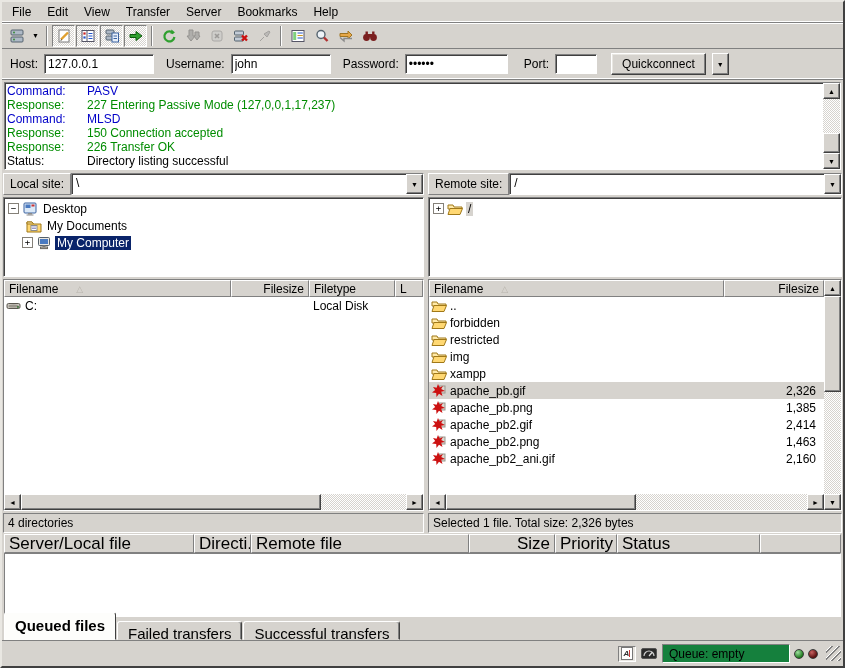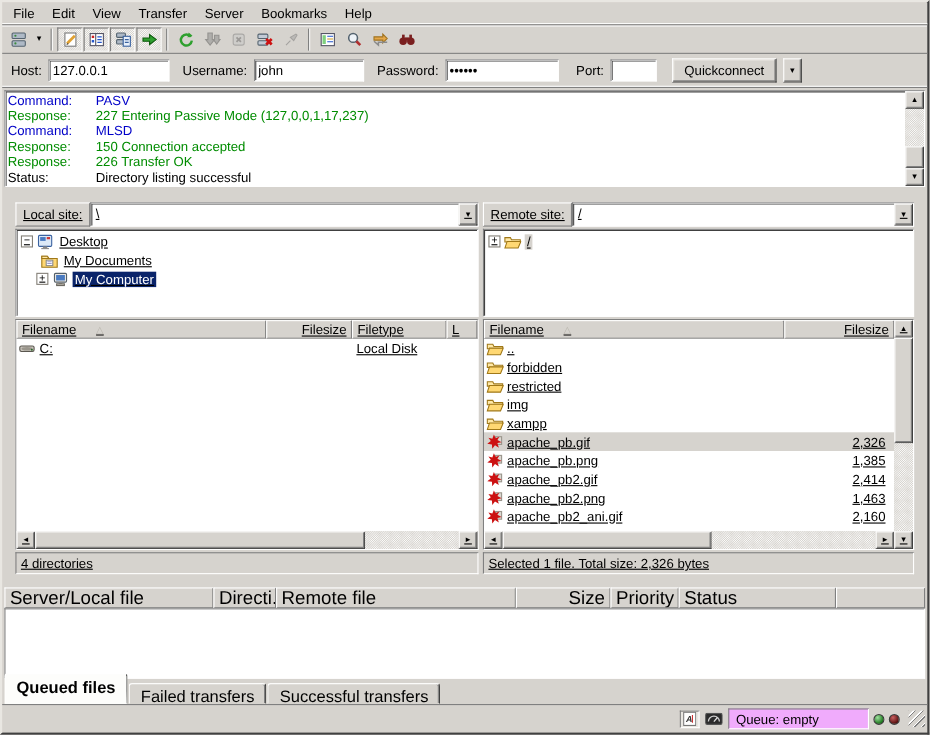--- a/index.html
+++ b/index.html
@@ -65,21 +65,21 @@
   .vsb{ width:17px; flex:0 0 auto; display:flex; flex-direction:column; background:#d6d3ce;}
   .hsb{ height:16px; flex:0 0 auto; display:flex; background:#d6d3ce;}
   .sb-btn{ width:17px; height:16px; flex:0 0 auto; background:#d6d3ce; display:flex; align-items:center; justify-content:center;
     font-size:7px; color:#000; border:1px solid; border-color:#ffffff #404040 #404040 #ffffff; box-shadow:inset -1px -1px 0 #808080;}
   .sb-thumb{ background:#d6d3ce; border:1px solid; border-color:#ffffff #404040 #404040 #ffffff; box-shadow:inset -1px -1px 0 #808080;}
   .sb-track{ flex:1;
     background-image:linear-gradient(45deg,#fff 25%,transparent 25%,transparent 75%,#fff 75%),linear-gradient(45deg,#fff 25%,transparent 25%,transparent 75%,#fff 75%);
     background-size:2px 2px; background-position:0 0,1px 1px; background-color:#d6d3ce;}
 
   
-  .panes{ flex:1; display:flex; margin:12px; min-height:0;text-decoration:underline;}
+  .panes{ flex:1; display:flex; margin:1px; min-height:0;}
   .pane{ display:flex; flex-direction:column; min-width:0;}
   .pane.local{ flex:0 0 421px;}
   .pane.remote{ flex:1;}
   .splitter{ flex:0 0 4px; }
 
   .site-row{ height:22px; display:flex; align-items:stretch; font-size:12px; flex:0 0 auto;}
   .site-label{ display:flex; align-items:center; padding:0 6px; background:#d6d3ce;
     border:1px solid; border-color:#ffffff #808080 #808080 #ffffff;}
   .combo{ flex:1; display:flex; background:#fff; border:1px solid; border-color:#808080 #ffffff #ffffff #808080; box-shadow:inset 1px 1px 0 #404040;}
   .combo-text{ flex:1; padding:2px 4px; font-size:12px; white-space:pre;}
@@ -119,21 +119,21 @@
   .queue-body{ height:64px; margin:0 2px; background:#fff; flex:0 0 auto;}
   .tabs-row{ height:24px; display:flex; align-items:flex-end; padding:0 2px; gap:1px; flex:0 0 auto;
     border-bottom:1px solid #808080;}
   .tab{ font-size:15px; padding:3px 10px 4px; background:#d6d3ce; border:1px solid; border-color:#ffffff #404040 transparent #ffffff;
     border-radius:3px 3px 0 0; color:#000; margin-bottom:0;}
   .tab.active{ background:#fdfdfb; font-weight:bold; position:relative; padding-top:4px; padding-bottom:5px;}
   .tab.inactive{ height:19px; box-shadow:inset -1px 0 0 #808080;}
 
   
   .statusbar{ height:25px; display:flex; align-items:center; justify-content:flex-end; gap:4px; padding:2px 2px 2px 6px; flex:0 0 auto;}
-  .sb-pane{ height:19px; display:flex; align-items:center; padding:0 6px; font-size:12px; background:#f0abfc; min-width:128px;
+  .sb-pane{ height:19px; display:flex; align-items:center; padding:0 6px; font-size:12px; background:#15803d; min-width:128px;
     border:1px solid; border-color:#808080 #ffffff #ffffff #808080;}
   .led{ width:10px; height:10px; border-radius:50%; border:1px solid #3a3a3a;}
   .led.green{ background:radial-gradient(circle at 35% 30%, #9fe09f, #1f7a1f 70%);}
   .led.red{ background:radial-gradient(circle at 35% 30%, #c86060, #5a1010 70%);}
   .grip{ width:15px; height:15px; margin-left:4px;
     background:repeating-linear-gradient(135deg, transparent 0 3px, #fff 3px 4px, #808080 4px 5px);}
   .mini-icon{ width:18px; height:16px; display:flex; align-items:center; justify-content:center;}
 </style>
 </head>
 <body>

